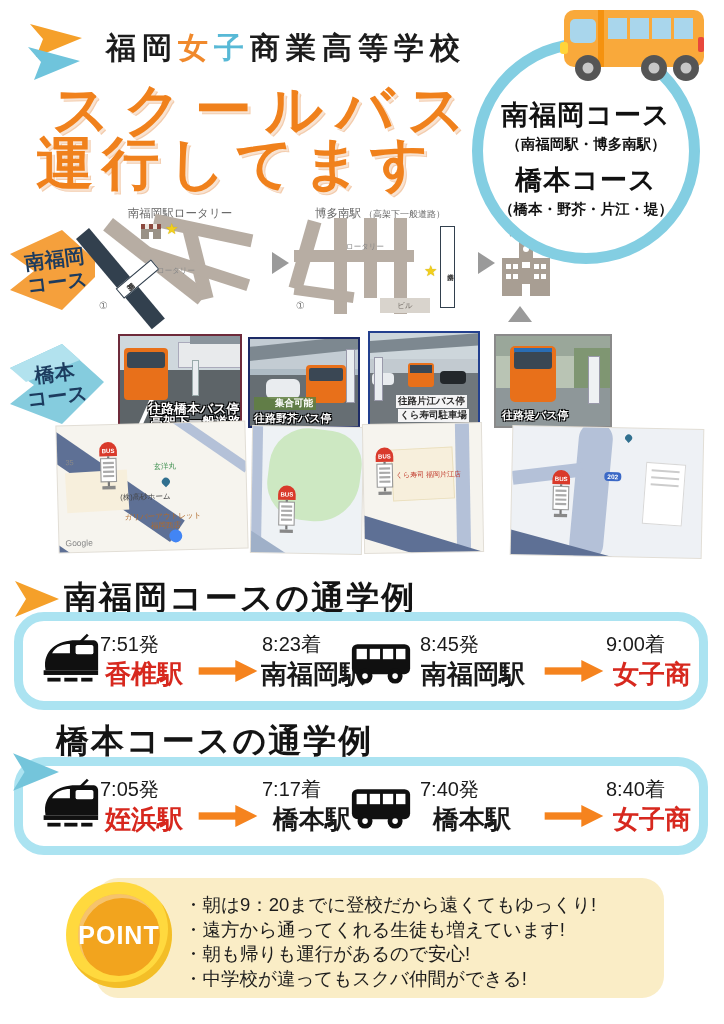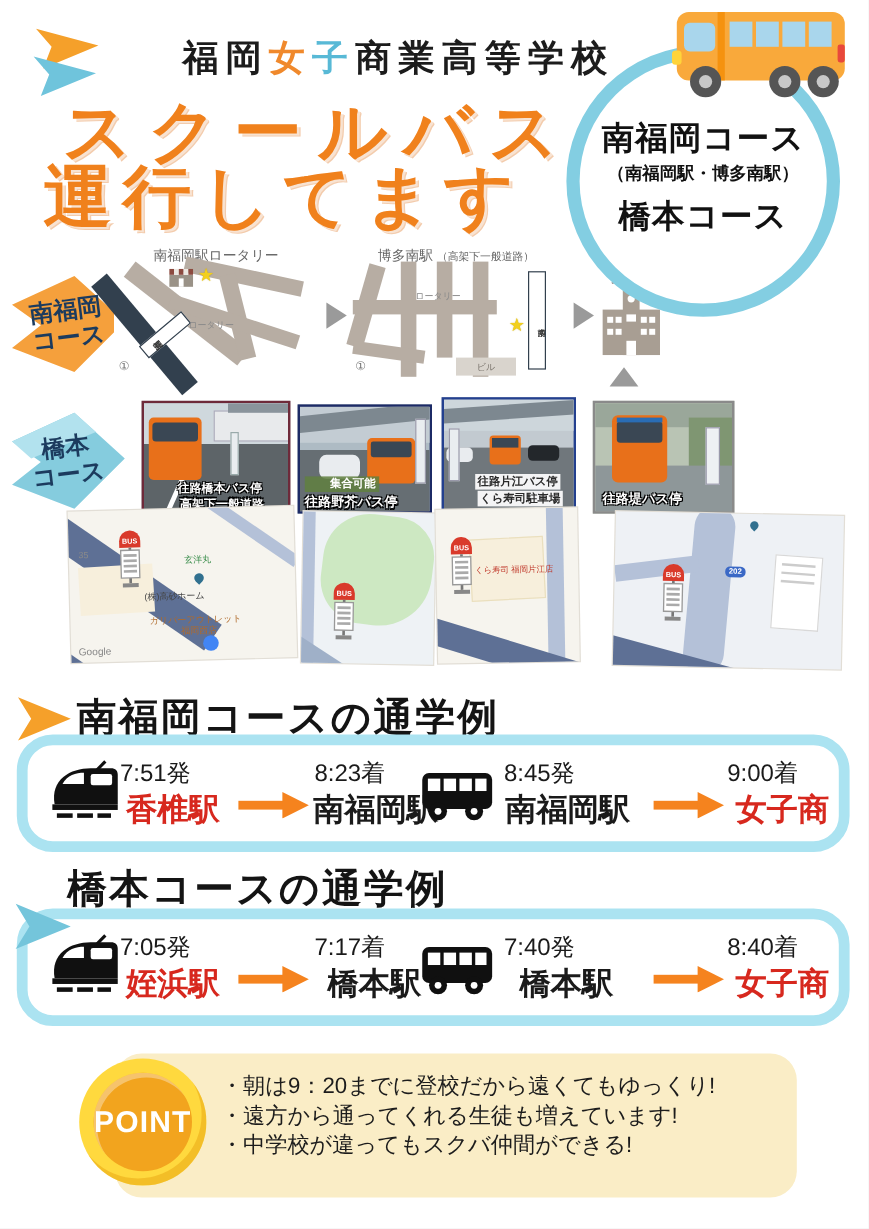--- a/index.html
+++ b/index.html
@@ -5,21 +5,21 @@
   * { margin:0; padding:0; box-sizing:border-box; }
   html,body { background:#e9e9e9; }
   .page {
     position:relative; width:724px; height:1024px; margin:0 auto;
     background:#ffffff; overflow:hidden;
     font-family:"Liberation Sans","DejaVu Sans",sans-serif;
   }
   .abs { position:absolute; }
 
   
-  .school-name { left:106px; top:28px; font-size:30px; font-weight:bold; color:#1c1c1c; letter-spacing:6px; white-space:nowrap;margin-left:46px; }
+  .school-name { left:106px; top:28px; font-size:30px; font-weight:bold; color:#1c1c1c; letter-spacing:6px; white-space:nowrap; }
   .c-orange { color:#f0892c; }
   .c-blue  { color:#58b9d6; }
   .main-title { font-weight:900; color:#f0811c; white-space:nowrap;
                 text-shadow:2px 2px 0 rgba(255,255,255,.45), 3px 3px 0 rgba(222,110,20,.35); }
   .t1 { left:52px; top:72px;  font-size:57px; letter-spacing:13px; }
   .t2 { left:36px; top:126px; font-size:57px; letter-spacing:9px; }
 
   .badge-circle { left:472px; top:38px; width:228px; height:226px; border:11px solid #83cee2;
                   border-radius:50%; background:#fff; text-align:center; padding-top:48px; z-index:1; }
   .bc-name  { font-size:27px; font-weight:800; color:#111; letter-spacing:1px; }
@@ -41,21 +41,21 @@
                font-size:7px; line-height:8px; writing-mode:vertical-rl; text-align:center; padding-top:2px; }
   .tinygray { position:absolute; font-size:7.5px; color:#8a8a8a; white-space:nowrap; }
   .star { position:absolute; color:#f2cf1d; font-size:15px; text-shadow:0 0 1px #b99b00; }
   .circ1 { position:absolute; font-size:10px; color:#777; }
   .gray-tri-r { width:0; height:0; border-top:11px solid transparent; border-bottom:11px solid transparent; border-left:17px solid #9a9a9a; }
   .gray-tri-u { width:0; height:0; border-left:12px solid transparent; border-right:12px solid transparent; border-bottom:16px solid #9a9a9a; }
   .bldg-blk { position:absolute; background:#d9d4cd; color:#77716a; font-size:7.5px; text-align:center; }
 
   
   .photo { overflow:hidden; }
-  .cap-w { position:absolute; color:#fff; font-weight:bold; font-size:10px; white-space:nowrap;
+  .cap-w { position:absolute; color:#fff; font-weight:bold; font-size:13px; white-space:nowrap;
            text-shadow:-1px -1px 0 #000,1px -1px 0 #000,-1px 1px 0 #000,1px 1px 0 #000; }
   .cap-dark { position:absolute; background:rgba(255,255,255,.92); color:#2a2a2a; font-weight:bold;
               font-size:9.5px; padding:0 2px; white-space:nowrap; }
   .cap-green { position:absolute; background:rgba(96,128,64,.85); color:#fff; font-weight:bold;
                font-size:9.5px; padding:0 3px; white-space:nowrap; }
 
   
   .gmap { position:absolute; background:#f6f4ee; overflow:hidden; box-shadow:0 0 0 1px #e2ded6; }
   .groad  { position:absolute; background:#5e7095; }
   .groadl { position:absolute; background:#b4c1d8; }
@@ -98,20 +98,21 @@
     <span>福岡</span><span class="c-orange">女</span><span class="c-blue">子</span><span>商業高等学校</span>
   </div>
 
   <div class="abs main-title t1">スクールバス</div>
   <div class="abs main-title t2">運行してます</div>
 
   <div class="abs badge-circle">
     <div class="bc-name">南福岡コース</div>
     <div class="bc-stops">（南福岡駅・博多南駅）</div>
     <div class="bc-name">橋本コース</div>
+    <div class="bc-stops">（橋本・野芥・片江・堤）</div>
   </div>
 
   <svg class="abs bus-illust" viewBox="0 0 164 88">
     <rect x="16" y="6" width="140" height="57" rx="10" fill="#f9a93b"></rect>
     <rect x="50" y="6" width="6" height="57" fill="#f5920f"></rect>
     <rect x="22" y="15" width="26" height="24" rx="5" fill="#a9d6ec"></rect>
     <rect x="60" y="14" width="19" height="21" fill="#a9d6ec"></rect>
     <rect x="82" y="14" width="19" height="21" fill="#a9d6ec"></rect>
     <rect x="104" y="14" width="19" height="21" fill="#a9d6ec"></rect>
     <rect x="126" y="14" width="19" height="21" fill="#a9d6ec"></rect>
@@ -439,16 +440,17 @@
 
   <div class="abs point-box"></div>
   <div class="abs pb-outer">
     <div class="pb-inner">
       <span class="pb-text">POINT</span>
     </div>
   </div>
   <div class="abs bullets">
     <div>・朝は9：20までに登校だから遠くてもゆっくり!</div>
     <div>・遠方から通ってくれる生徒も増えています!</div>
+    <div>・朝も帰りも運行があるので安心!</div>
     <div>・中学校が違ってもスクバ仲間ができる!</div>
   </div>
 
 </div>
 
 </body></html>

